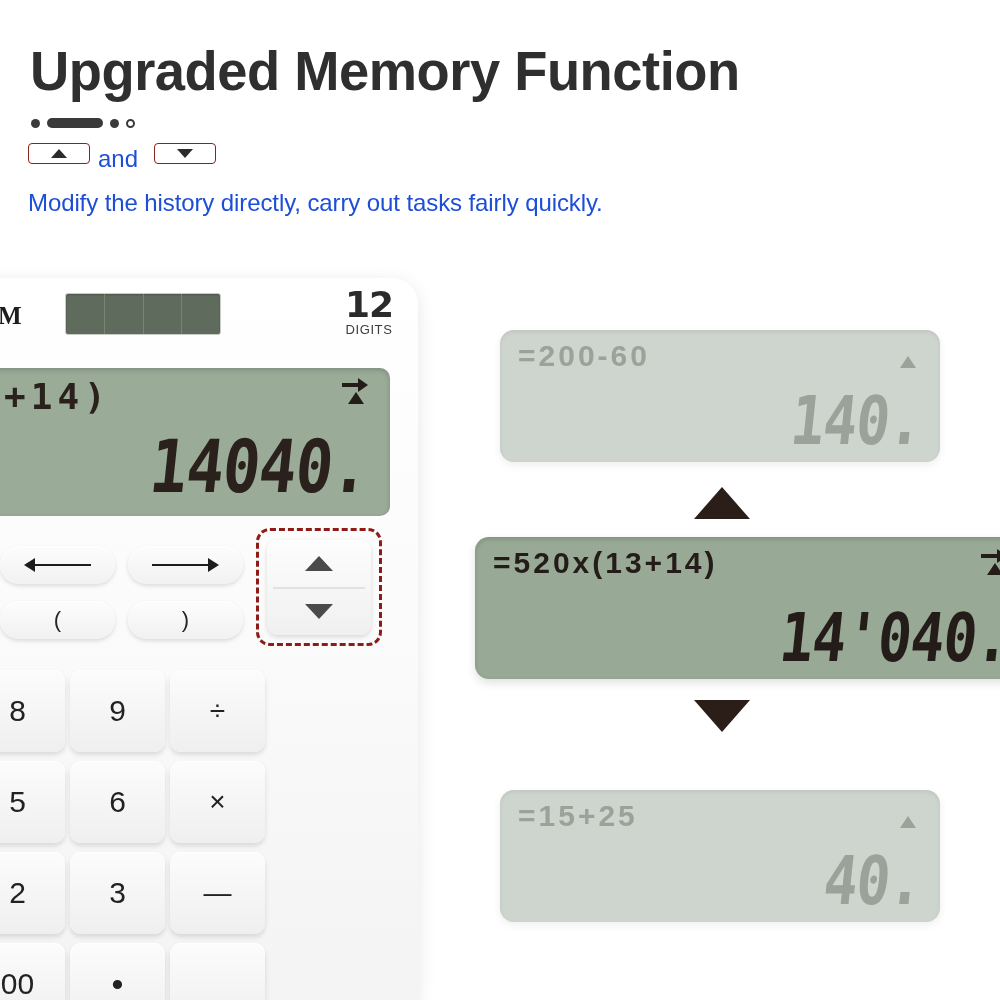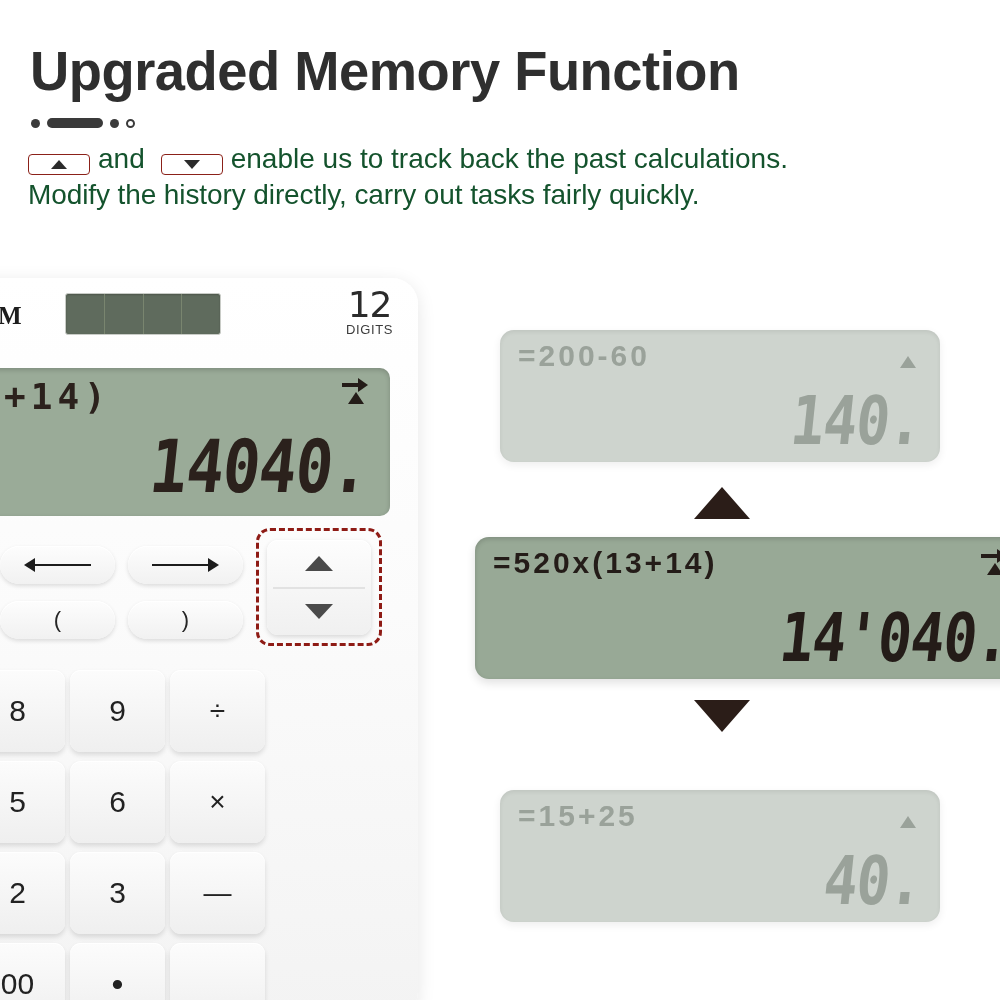--- a/index.html
+++ b/index.html
@@ -28,28 +28,28 @@
 
   
   #divider { position:absolute; left:31px; top:118px; display:flex; align-items:center; gap:7px; }
   .dv-dot   { width:9px;  height:9px; border-radius:50%; background:#3a3a3a; }
   .dv-dash  { width:56px; height:10px; border-radius:5px; background:#3a3a3a; }
   .dv-ring  { width:9px;  height:9px; border-radius:50%; border:2px solid #3a3a3a; background:transparent; }
 
   
   #subtitle { position:absolute; left:28px; top:143px; width:950px; }
   .sub-line {
-    font-size:28px;
+    font-size:24px;
     line-height:32px;
-    color:#14532d;
+    color:#1d4ed8;
     white-space:nowrap;
     display:flex;
-    align-items:flex-end;
-  }
-  .sub-line.l2 { margin-top:4px; letter-spacing:-0.1px; }
+    align-items:flex-start;
+  }
+  .sub-line.l2 { margin-top:12px; letter-spacing:-0.1px; }
 
   .key-badge {
     display:inline-flex;
     align-items:center;
     justify-content:center;
     width:62px; height:21px;
     border:1.6px solid #8b2119;
     border-radius:4px;
     background:#ffffff;
     margin-right:8px;
@@ -83,21 +83,21 @@
     border:1.5px solid #c9ccc7;
     border-radius:3px;
     display:flex;
     box-shadow:inset 0 1px 2px rgba(0,0,0,0.2);
   }
   .solar-cell { flex:1; border-right:1px solid #79856f; }
   .solar-cell:last-child { border-right:none; }
 
   #digits-badge { position:absolute; right:25px; top:10px; text-align:center; }
   #digits-num {
-    font-size:36px; font-weight:400; letter-spacing:-1px; color:#2b2b2b;
+    font-size:36px; font-weight:700; letter-spacing:-1px; color:#2b2b2b;
     line-height:34px; font-family:"DejaVu Sans", sans-serif;
   }
   #digits-word { font-size:13px; font-weight:400; letter-spacing:0.6px; color:#3b3b3b; }
 
   
   #calc-lcd {
     position:absolute; left:-30px; top:90px;
     width:560px; height:148px;
     background:#9aab98;
     border-radius:0 10px 10px 0;
@@ -255,21 +255,20 @@
 
   <div id="subtitle">
     <div class="sub-line l1">
       <span class="key-badge">
         <span class="tri-up-sm"></span>
       </span>
       <span class="sub-word">and</span>
       <span class="key-badge second">
         <span class="tri-down-sm"></span>
       </span>
-      <span>enable us to track back the past calculations.</span>
     </div>
     <div class="sub-line l2">Modify the history directly, carry out tasks fairly quickly.</div>
   </div>
 </div>
 
 <div id="calculator">
 
   <div id="calc-top-bar">
     <div id="brand-text">OM</div>
 

